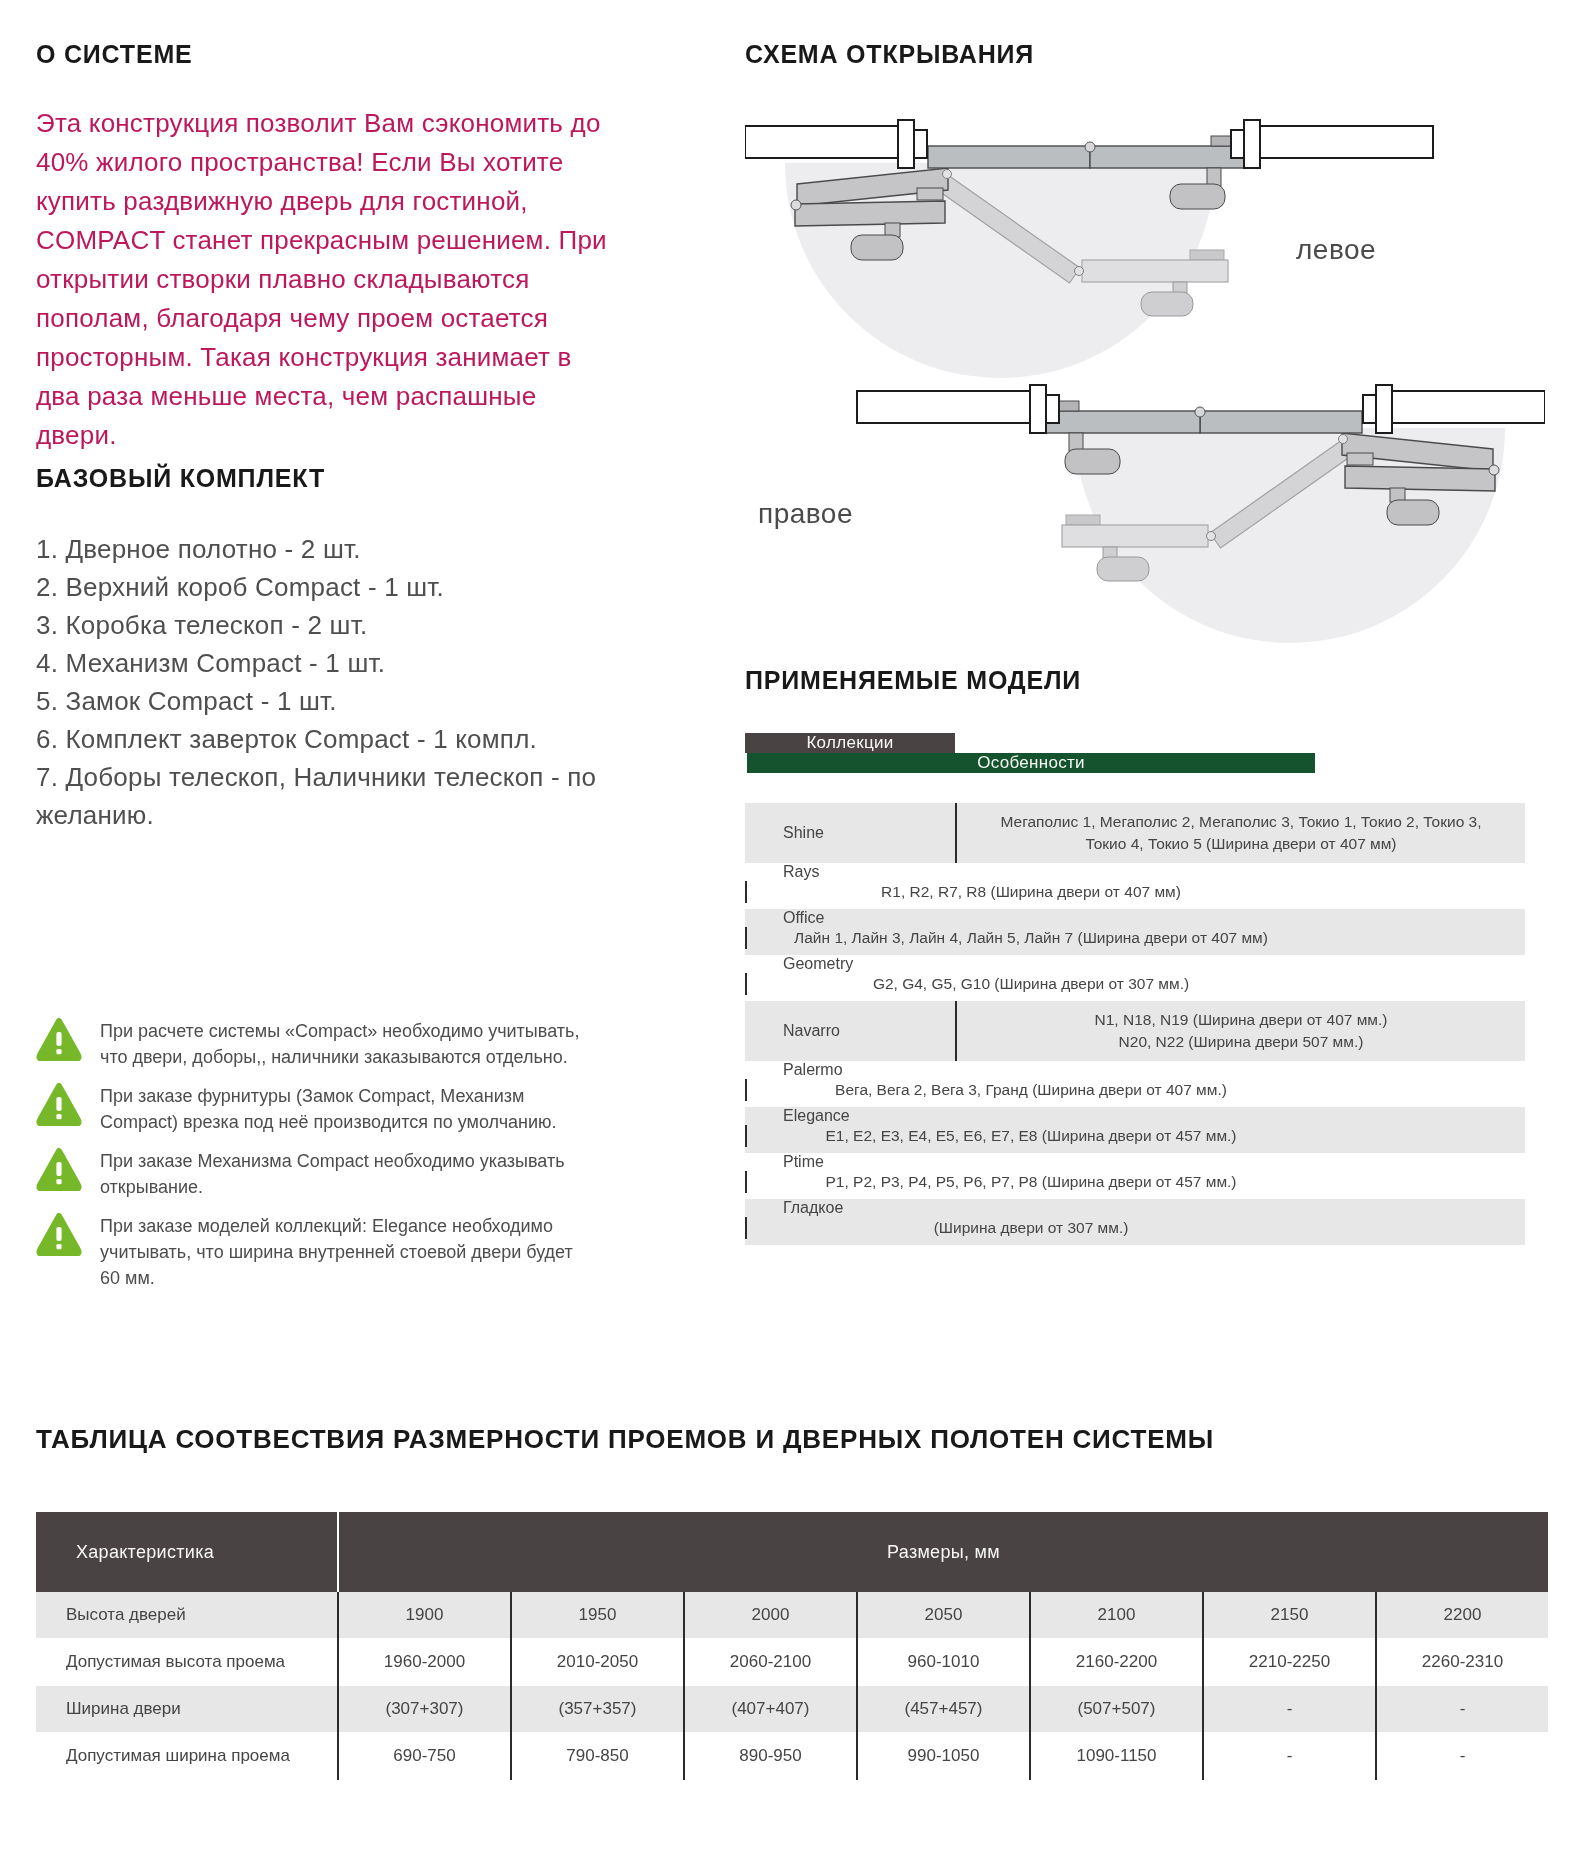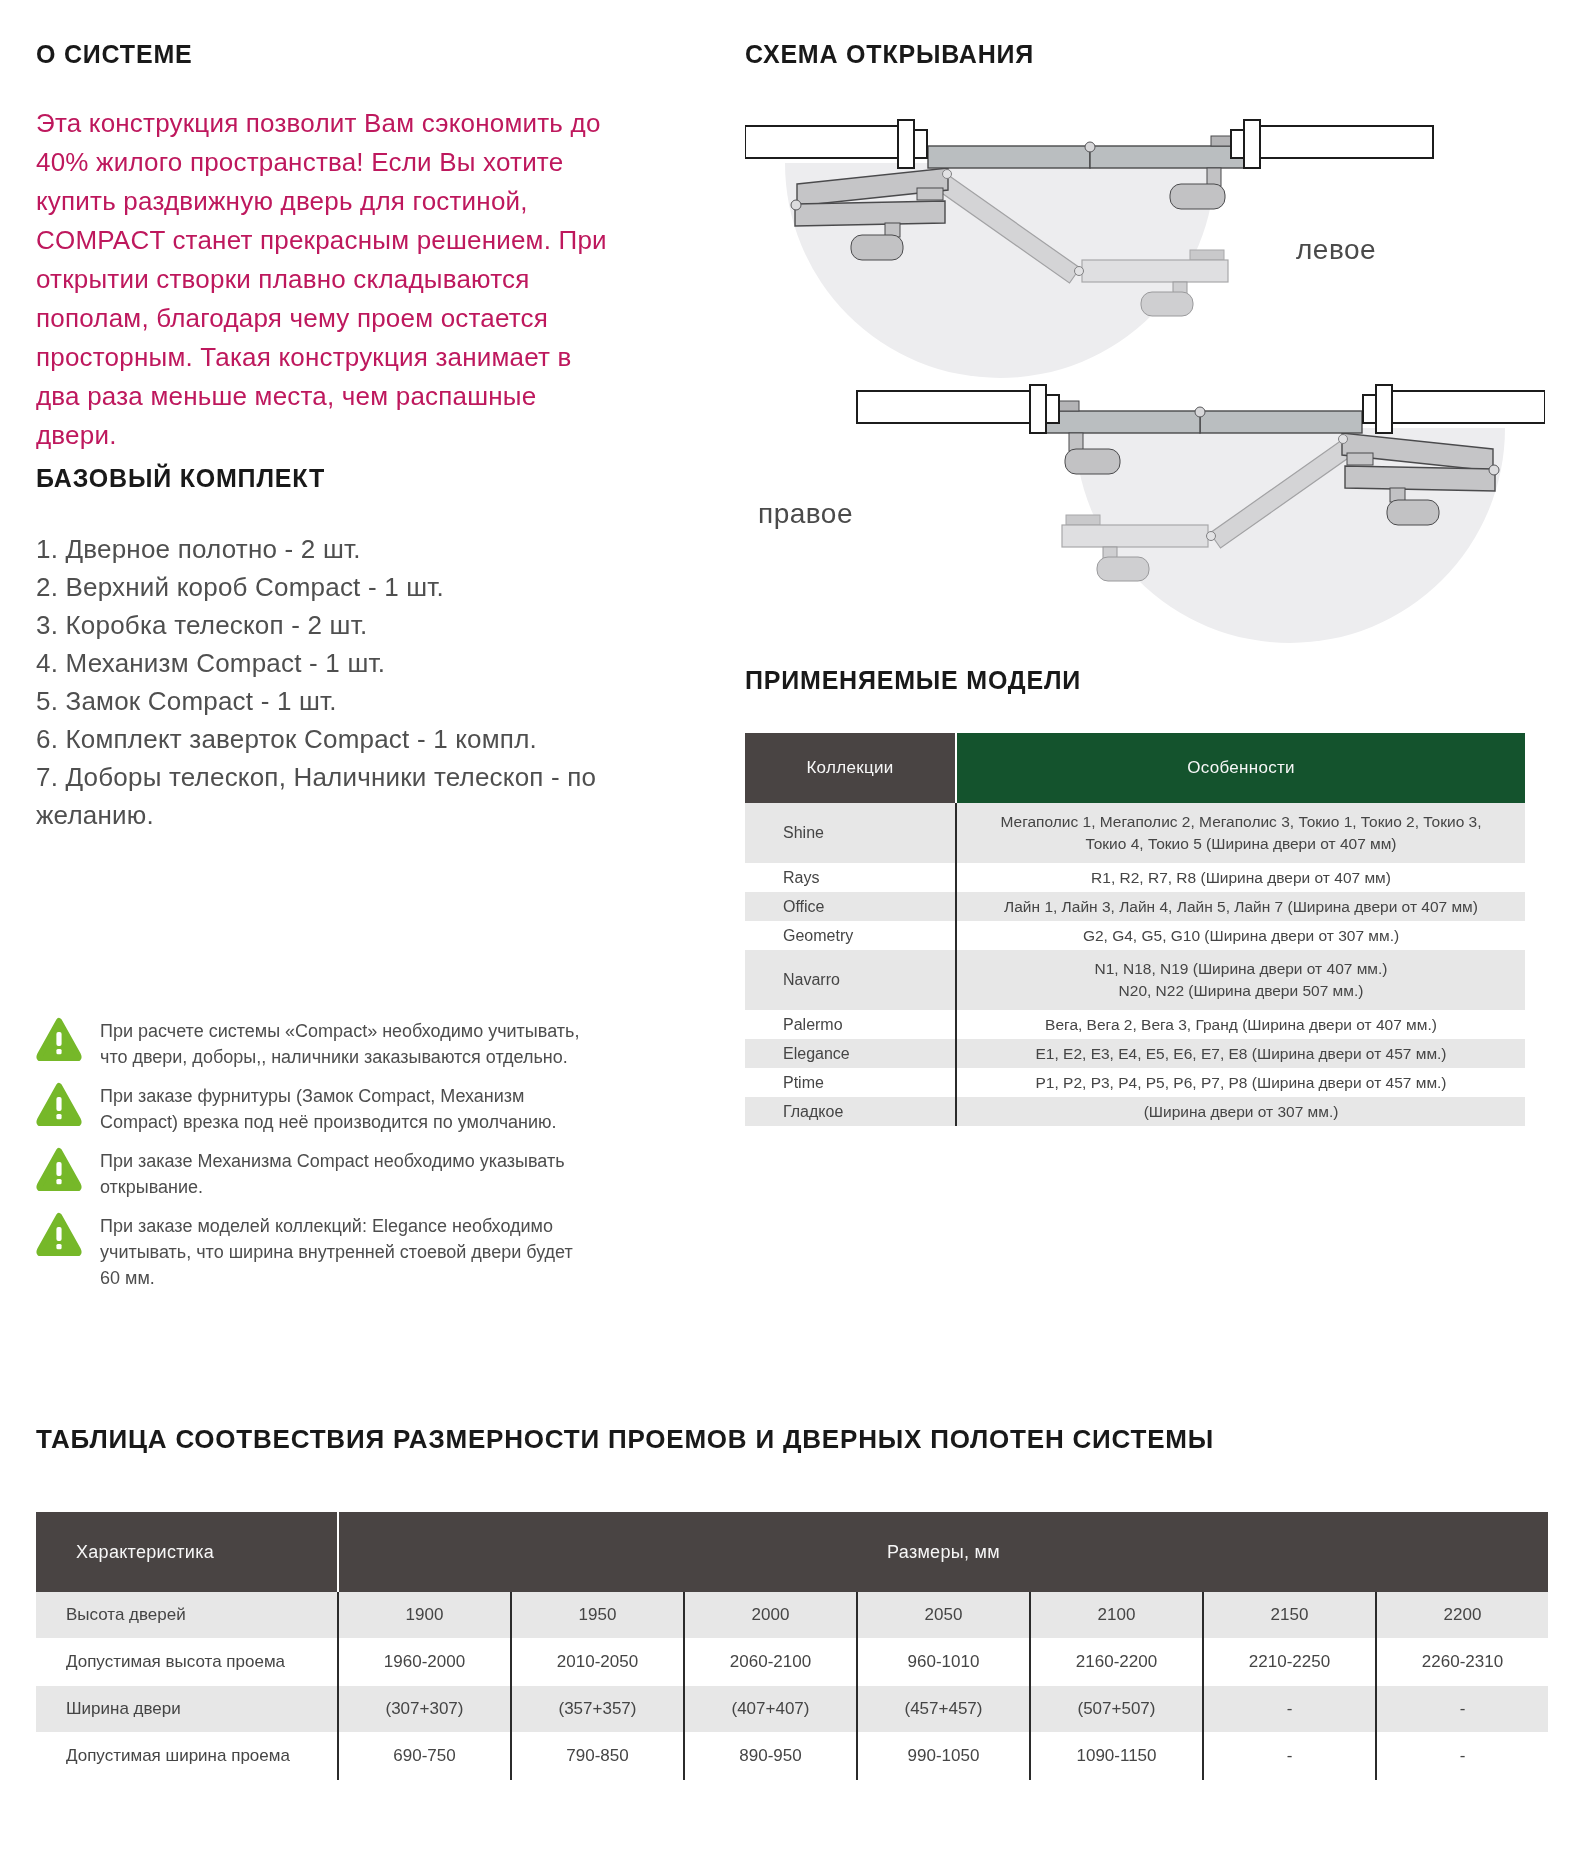--- a/index.html
+++ b/index.html
@@ -9,33 +9,33 @@
   h2.sec{margin:0;font-size:25px;font-weight:700;color:#191919;letter-spacing:0.8px;}
   .bodytext{font-size:26px;line-height:39px;color:#be185d;letter-spacing:0.2px;font-weight:400;}
   .kit-item{font-size:26px;line-height:38px;color:#4f4f4f;letter-spacing:0.2px;}
   .warn{display:flex;align-items:flex-start;margin-bottom:12px;}
   .warn .wicon{flex:0 0 46px;margin-right:18px;}
   .warn .wtext{font-size:18px;line-height:26px;color:#4d4d4d;padding-top:1px;}
   .dlabel{position:absolute;font-size:28px;color:#4a4a4a;letter-spacing:0.5px;}
   
   .mtable{width:780px;}
   .mrow{display:flex;width:100%;}
-  .mhead{display:flex;height:70px;}
+  .mhead{display:flex;height:70px;flex-direction:column;}
   .mhc1{width:210px;background:#494443;color:#f7f7f7;display:flex;align-items:center;justify-content:center;
         font-size:17px;letter-spacing:0.3px;}
   .mhc2{width:570px;background:#14532d;color:#f7f7f7;display:flex;align-items:center;justify-content:center;
         font-size:17px;letter-spacing:0.3px;border-left:2px solid #ffffff;box-sizing:border-box;}
   .mc1{width:210px;display:flex;align-items:center;padding-left:38px;box-sizing:border-box;
        font-size:16px;color:#454545;}
   .mc2{width:570px;display:flex;align-items:center;justify-content:center;text-align:center;
        font-size:15.5px;color:#454545;border-left:2px solid #2b2b2b;box-sizing:border-box;
        white-space:pre-line;line-height:22px;}
   .gray{background:#e7e7e7;}
   .white{background:#ffffff;}
-  .h1line{height:29px;}
+  .h1line{height:46px;flex-direction:column;}
   .h2line{height:60px;}
   
   .stable{width:1512px;}
   .shead{display:flex;height:80px;}
   .shc1{width:301px;background:#494443;color:#f7f7f7;display:flex;align-items:center;
         padding-left:40px;box-sizing:border-box;font-size:18px;letter-spacing:0.3px;}
   .shc2{width:1211px;background:#494443;color:#f7f7f7;display:flex;align-items:center;justify-content:center;
         font-size:18px;letter-spacing:0.3px;border-left:2px solid #ffffff;box-sizing:border-box;}
   .srow{display:flex;width:100%;}
   .sl{width:301px;display:flex;align-items:center;padding-left:30px;box-sizing:border-box;

